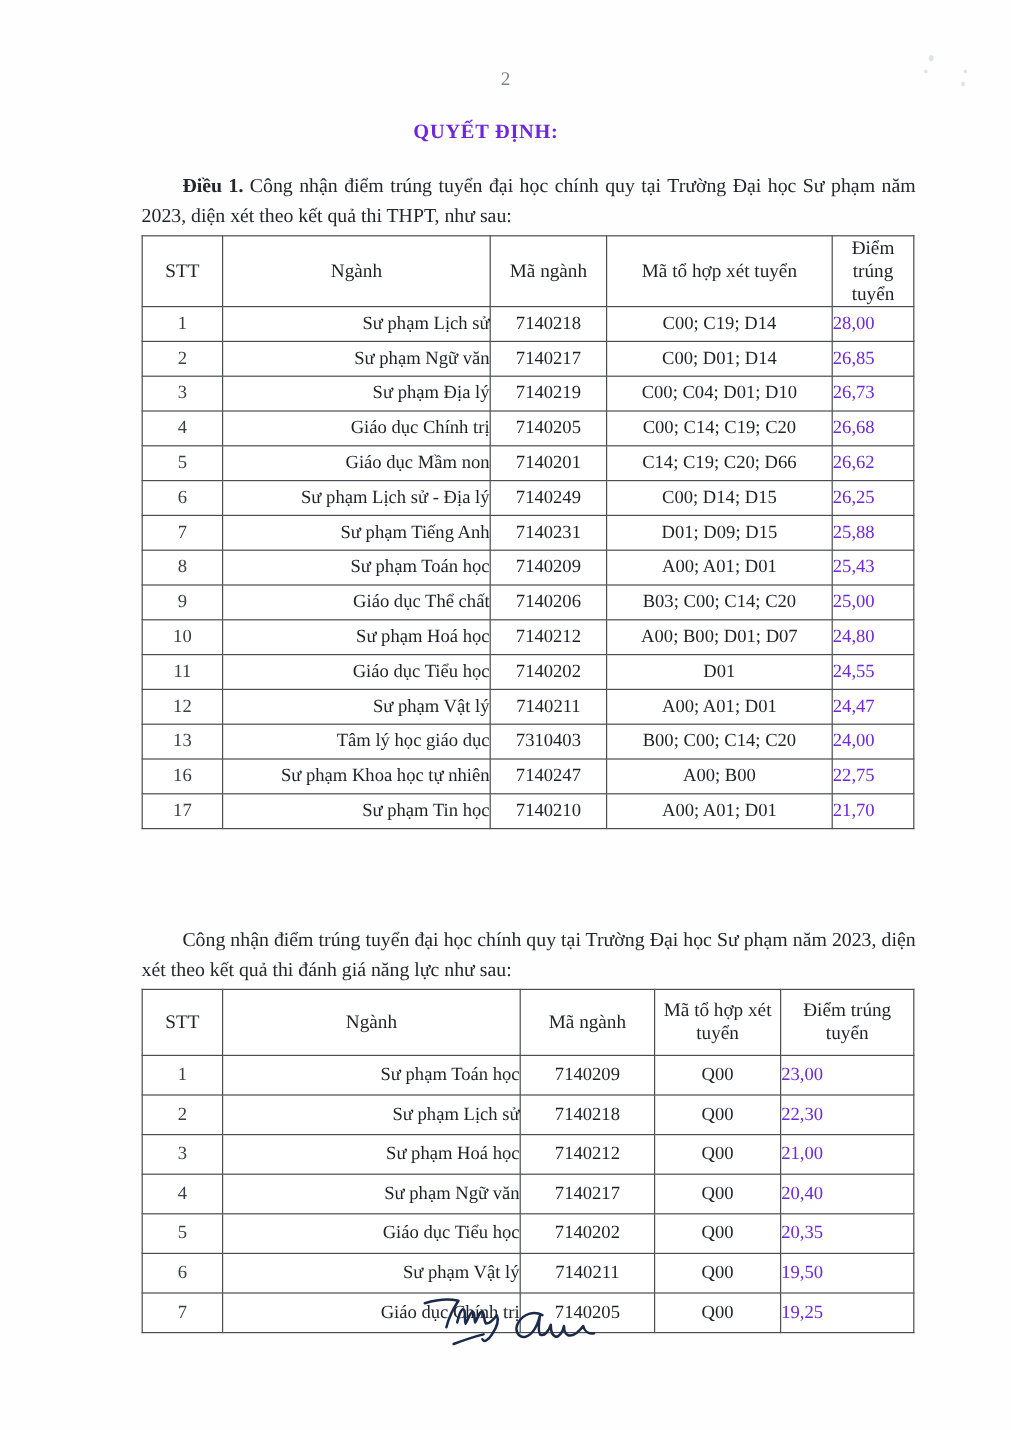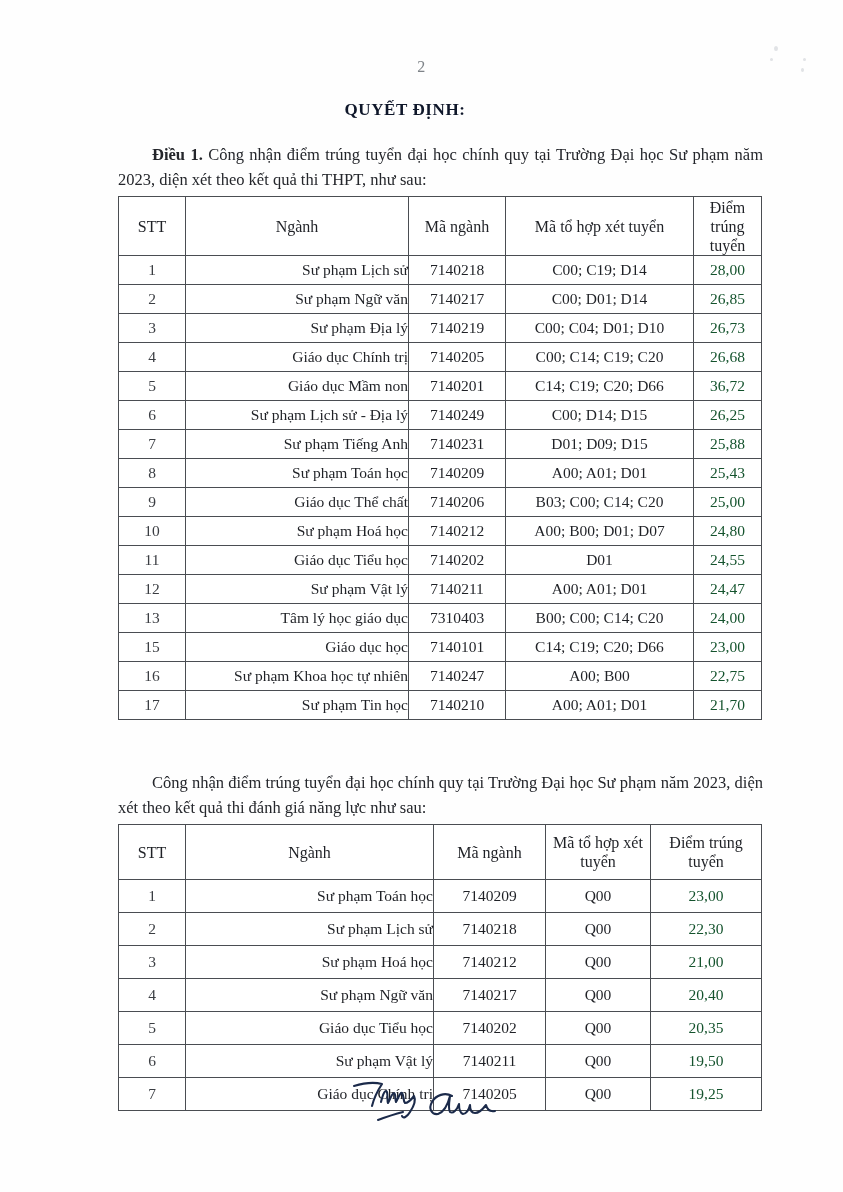--- a/index.html
+++ b/index.html
@@ -48,21 +48,21 @@
   
   .doc-heading {
     position: absolute;
     top: 100px;
     left: 0;
     width: 810px;
     text-align: center;
     font-size: 17px;
     font-weight: bold;
     letter-spacing: 0.6px;
-    color: #0f172a;
+    color: #6d28d9;
   }
 
   .para {
     position: absolute;
     left: 118px;
     width: 645px;
     font-size: 16.5px;
     line-height: 25px;
     text-align: justify;
     color: #24262b;
@@ -91,21 +91,21 @@
   table.doc-table th {
     font-weight: normal;
     text-align: center;
     line-height: 19px;
     font-size: 16px;
   }
   td.c-stt    { text-align: center; color: #3a3d42; }
   td.c-name   { text-align: right; padding-left: 12px; }
   td.c-code   { text-align: center; }
   td.c-combo  { text-align: center; }
-  td.c-score  { text-align: center; color: #14532d; }
+  td.c-score  { color: #6d28d9; }
 
   
   #table-thpt { left: 118px; top: 196px; width: 643px; }
   #table-thpt th { height: 58px; }
   #table-thpt td { height: 28px; }
 
   
   #table-dgnl { left: 118px; top: 824px; width: 643px; }
   #table-dgnl th { height: 54px; }
   #table-dgnl td { height: 32px; }
@@ -180,21 +180,21 @@
           <td class="c-name">Giáo dục Chính trị</td>
           <td class="c-code">7140205</td>
           <td class="c-combo">C00; C14; C19; C20</td>
           <td class="c-score">26,68</td>
         </tr>
         <tr>
           <td class="c-stt">5</td>
           <td class="c-name">Giáo dục Mầm non</td>
           <td class="c-code">7140201</td>
           <td class="c-combo">C14; C19; C20; D66</td>
-          <td class="c-score">36,72</td>
+          <td class="c-score">26,62</td>
         </tr>
         <tr>
           <td class="c-stt">6</td>
           <td class="c-name">Sư phạm Lịch sử - Địa lý</td>
           <td class="c-code">7140249</td>
           <td class="c-combo">C00; D14; D15</td>
           <td class="c-score">26,25</td>
         </tr>
         <tr>
           <td class="c-stt">7</td>
@@ -237,27 +237,20 @@
           <td class="c-code">7140211</td>
           <td class="c-combo">A00; A01; D01</td>
           <td class="c-score">24,47</td>
         </tr>
         <tr>
           <td class="c-stt">13</td>
           <td class="c-name">Tâm lý học giáo dục</td>
           <td class="c-code">7310403</td>
           <td class="c-combo">B00; C00; C14; C20</td>
           <td class="c-score">24,00</td>
-        </tr>
-        <tr>
-          <td class="c-stt">15</td>
-          <td class="c-name">Giáo dục học</td>
-          <td class="c-code">7140101</td>
-          <td class="c-combo">C14; C19; C20; D66</td>
-          <td class="c-score">23,00</td>
         </tr>
         <tr>
           <td class="c-stt">16</td>
           <td class="c-name">Sư phạm Khoa học tự nhiên</td>
           <td class="c-code">7140247</td>
           <td class="c-combo">A00; B00</td>
           <td class="c-score">22,75</td>
         </tr>
         <tr>
           <td class="c-stt">17</td>

